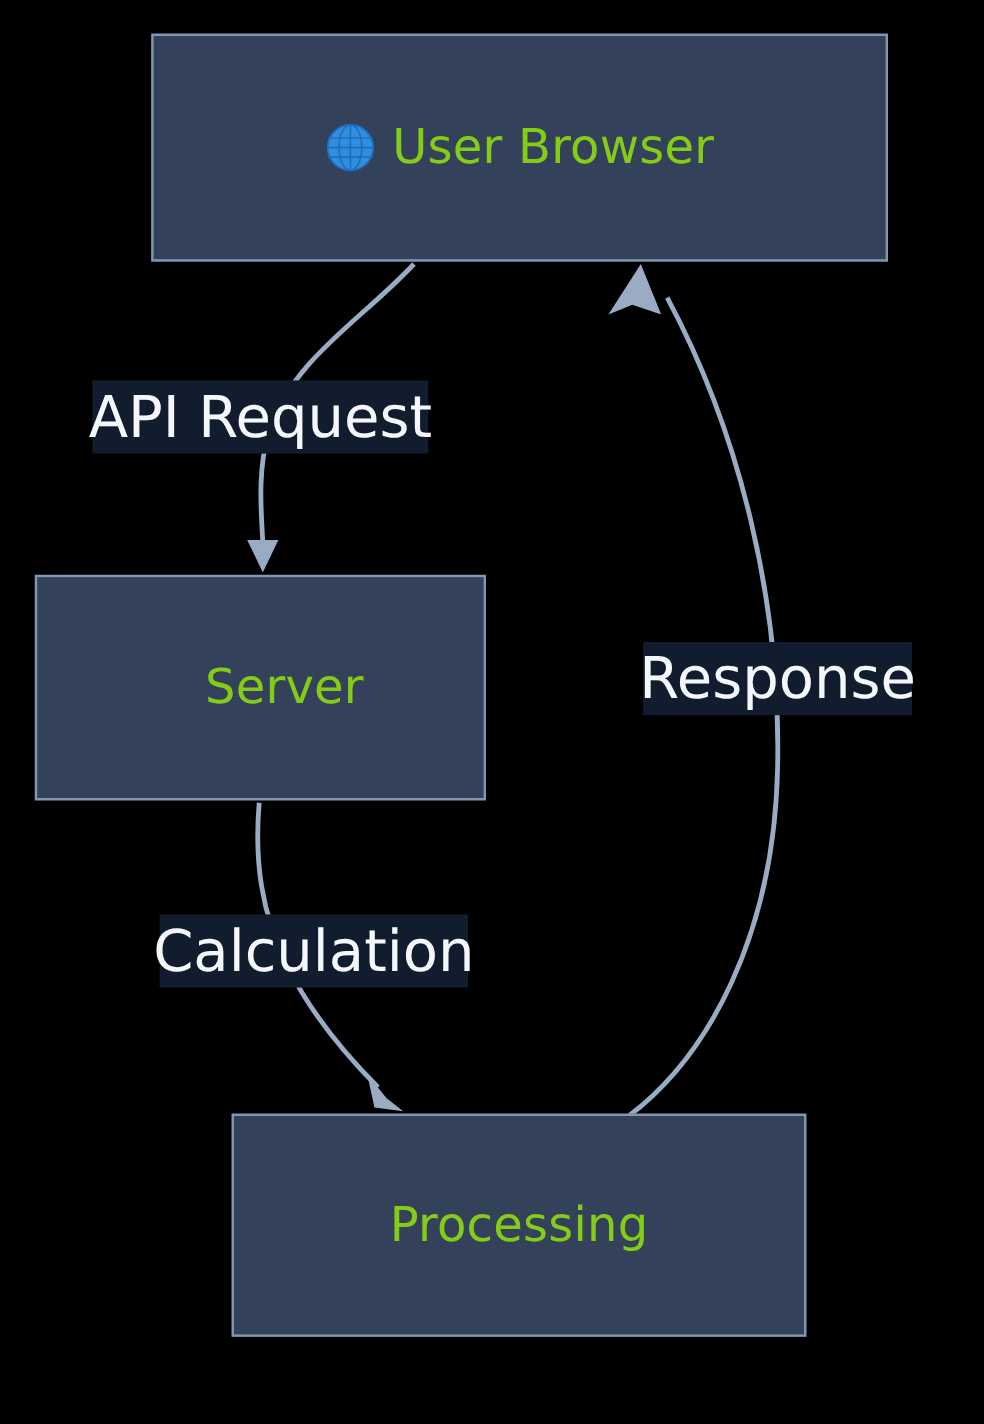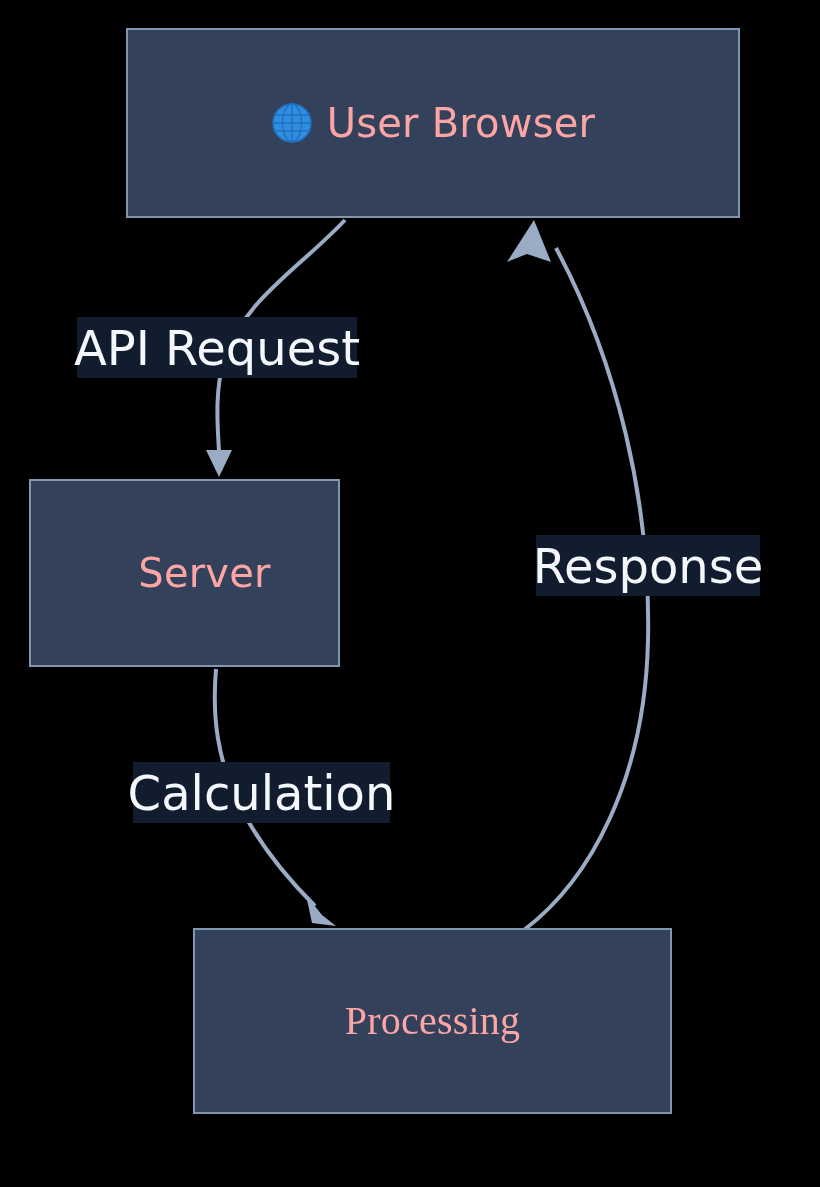--- a/index.html
+++ b/index.html
@@ -28,21 +28,21 @@
     position: absolute;
     box-sizing: border-box;
     background: #33415a;
     border: 2px solid #8196b0;
     display: flex;
     align-items: center;
     justify-content: center;
     z-index: 3;
   }
   .node-label {
-    color: #fca5a5;
+    color: #84cc16;
     font-size: 40px;
     line-height: 1.1;
     letter-spacing: 0.2px;
     white-space: nowrap;
     display: flex;
     align-items: center;
     gap: 14px;
   }
   .node-icon {
     display: inline-block;
@@ -53,30 +53,29 @@
   }
   #node-user-browser {
     left: 126px;
     top: 28px;
     width: 614px;
     height: 190px;
   }
   #node-server {
     left: 29px;
     top: 479px;
-    width: 311px;
+    width: 376px;
     height: 188px;
     padding-left: 40px;
   }
   #node-processing {
     left: 193px;
     top: 928px;
     width: 479px;
     height: 186px;
-    font-family: Liberation Serif, serif;
   }
   
   .edge-label {
     position: absolute;
     box-sizing: border-box;
     background: #111c2e;
     color: #f4f7fb;
     font-size: 48px;
     line-height: 1;
     white-space: nowrap;

